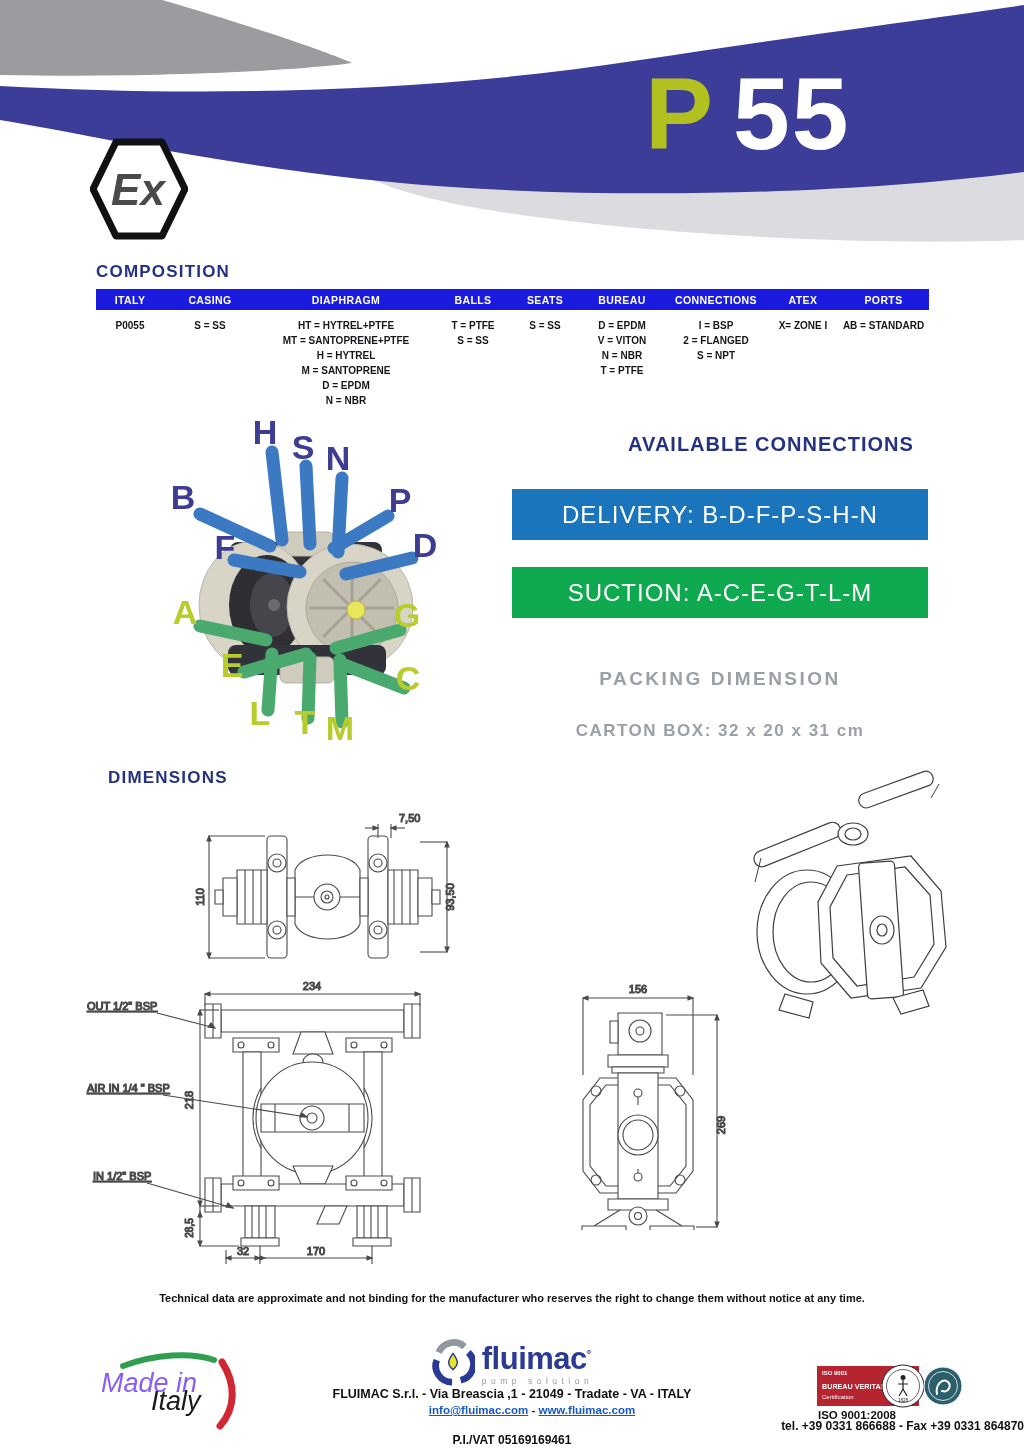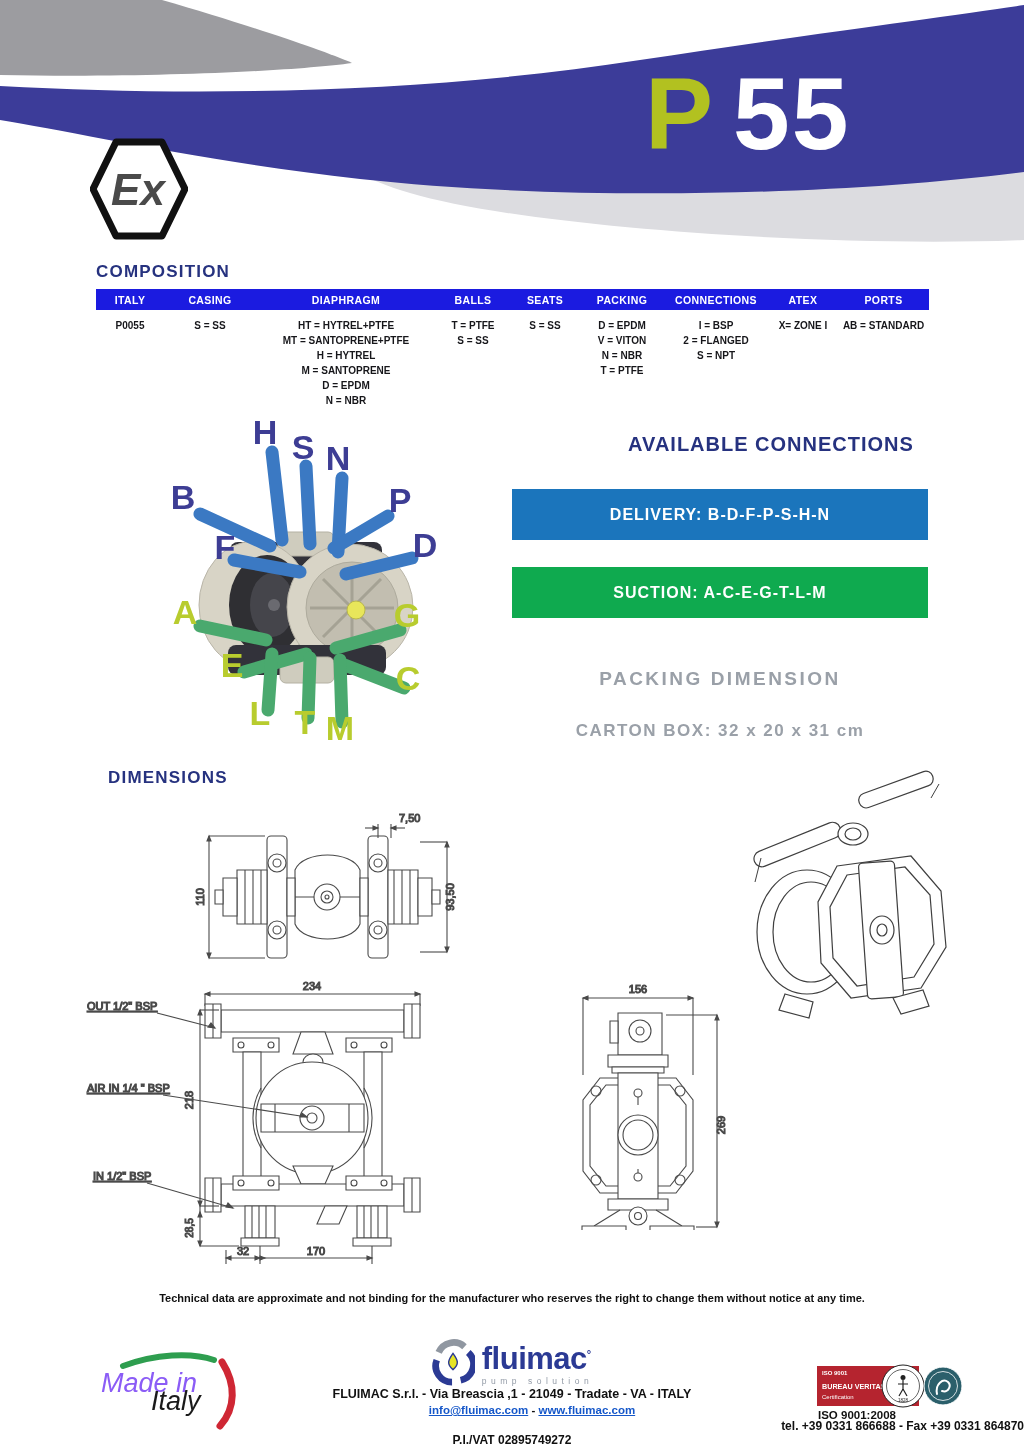--- a/index.html
+++ b/index.html
@@ -13,21 +13,21 @@
   .ptitle .num{color:#ffffff;margin-left:18px;}
   .heading{position:absolute;font-size:17px;font-weight:800;color:#26327f;letter-spacing:1.2px;}
   
   .ctable{position:absolute;left:96px;top:289px;width:833px;border-collapse:collapse;}
   .ctable th{background:#1b1be0;color:#ffffff;font-size:10.5px;font-weight:700;
              letter-spacing:.4px;height:21px;padding:0 2px;}
   .ctable td{font-size:10px;font-weight:700;color:#16161a;text-align:center;vertical-align:top;
              padding-top:8px;line-height:1.5;white-space:pre-line;}
   
   .banner{position:absolute;left:512px;width:416px;height:51px;display:flex;align-items:center;
-          justify-content:center;color:#fff;font-size:16px;font-weight:700;letter-spacing:1px;white-space:nowrap;}
+          justify-content:center;color:#fff;font-size:24px;font-weight:400;letter-spacing:1px;white-space:nowrap;}
   .avail{position:absolute;left:620px;top:433px;width:302px;text-align:center;font-size:20px;
          font-weight:800;color:#26327f;letter-spacing:1px;white-space:nowrap;}
   .packing1{position:absolute;left:512px;top:668px;width:416px;text-align:center;color:#9aa0a8;
             font-size:19px;font-weight:700;letter-spacing:2.5px;white-space:nowrap;}
   .packing2{position:absolute;left:482px;top:705px;width:476px;text-align:center;color:#9aa0a8;
             font-size:17px;font-weight:700;letter-spacing:1.5px;white-space:nowrap;margin-top:16px;}
   
   .dwg text{font-family:"Liberation Sans",sans-serif;fill:#4a4a4a;}
   .dwg path,.dwg rect,.dwg line,.dwg circle,.dwg ellipse,.dwg polyline,.dwg polygon{vector-effect:non-scaling-stroke;}
   
@@ -81,21 +81,21 @@
         <col style="width:70px">
         <col style="width:91px">
     </colgroup>
     <tbody>
         <tr>
       <th>ITALY</th>
       <th>CASING</th>
       <th>DIAPHRAGM</th>
       <th>BALLS</th>
       <th>SEATS</th>
-      <th>PACKING</th>
+      <th>BUREAU</th>
       <th>CONNECTIONS</th>
       <th>ATEX</th>
       <th>PORTS</th>
     </tr>
     <tr>
       <td>P0055</td>
       <td>S = SS</td>
       <td>HT = HYTREL+PTFE
 MT = SANTOPRENE+PTFE
 H = HYTREL
@@ -409,21 +409,21 @@
     </svg>
     <div class="flogo-t">
       <div class="flogo-name"><span>fluimac</span><sup>°</sup></div>
       <div class="flogo-tag">pump solution</div>
     </div>
   </div>
 
   <div class="addr1">FLUIMAC S.r.l. - Via Breascia ,1 - 21049 - Tradate - VA - ITALY</div>
   <div class="addr2"><a>info@fluimac.com</a><span> - </span><a>www.fluimac.com</a></div>
   <div class="addr3">tel. +39 0331 866688 - Fax +39 0331 864870</div>
-  <div class="addr4">P.I./VAT 02895749272</div>
+  <div class="addr4">P.I./VAT 05169169461</div>
 
   <svg class="abs" style="left:815px;top:1358px" width="150" height="58" viewBox="0 0 150 58">
     <rect x="2" y="8" width="102" height="40" fill="#b5242f"></rect>
     <text x="7" y="17" font-size="6" font-weight="bold" fill="#ffffff" font-family="Liberation Sans,sans-serif">ISO 9001</text>
     <text x="7" y="31" font-size="7.2" font-weight="bold" fill="#ffffff" font-family="Liberation Sans,sans-serif">BUREAU VERITAS</text>
     <text x="7" y="41" font-size="6" fill="#ffffff" font-family="Liberation Sans,sans-serif">Certification</text>
     <circle cx="88" cy="28" r="21" fill="#ffffff" stroke="#222" stroke-width="1"></circle>
     <circle cx="88" cy="28" r="16.5" fill="none" stroke="#222" stroke-width=".7"></circle>
     <circle cx="88" cy="19.5" r="2.5" fill="#222"></circle>
     <path d="M88,22 L88,31 M83,26 L93,26 M88,31 L84,38 M88,31 L92,38" stroke="#222" stroke-width="1.2" fill="none"></path>

